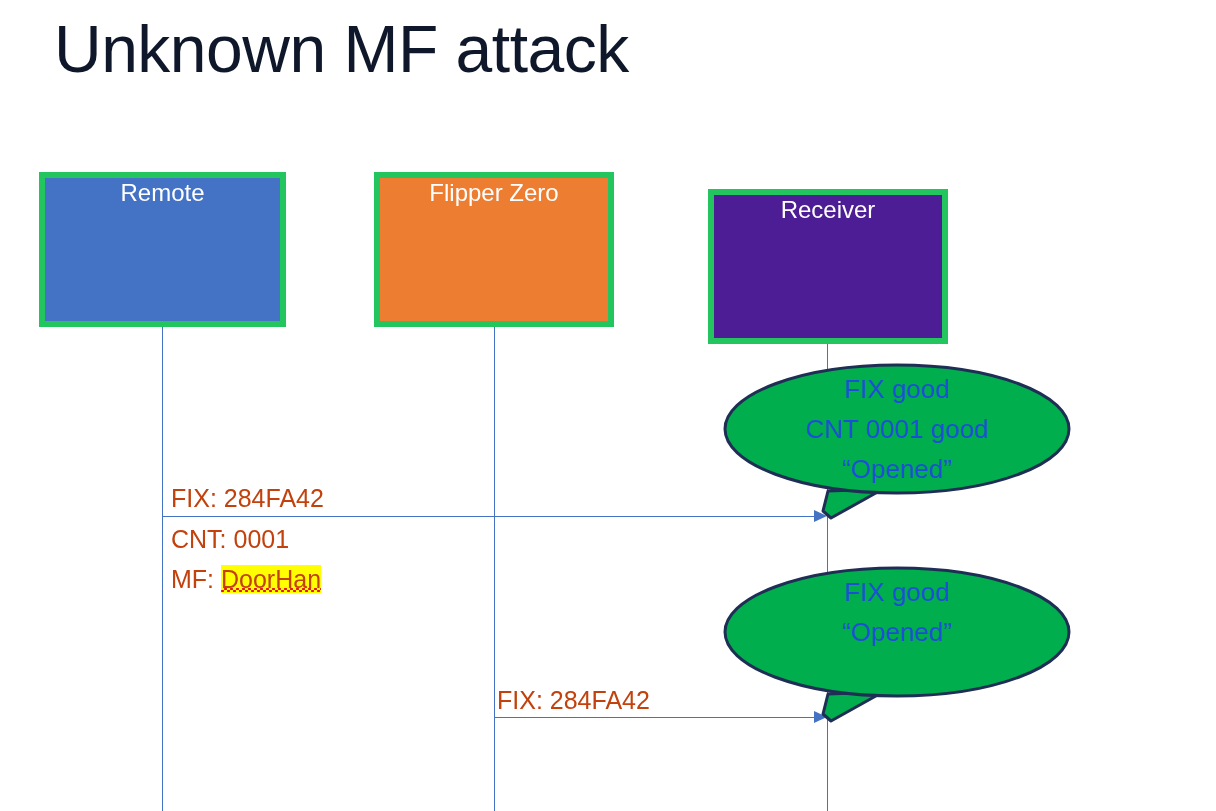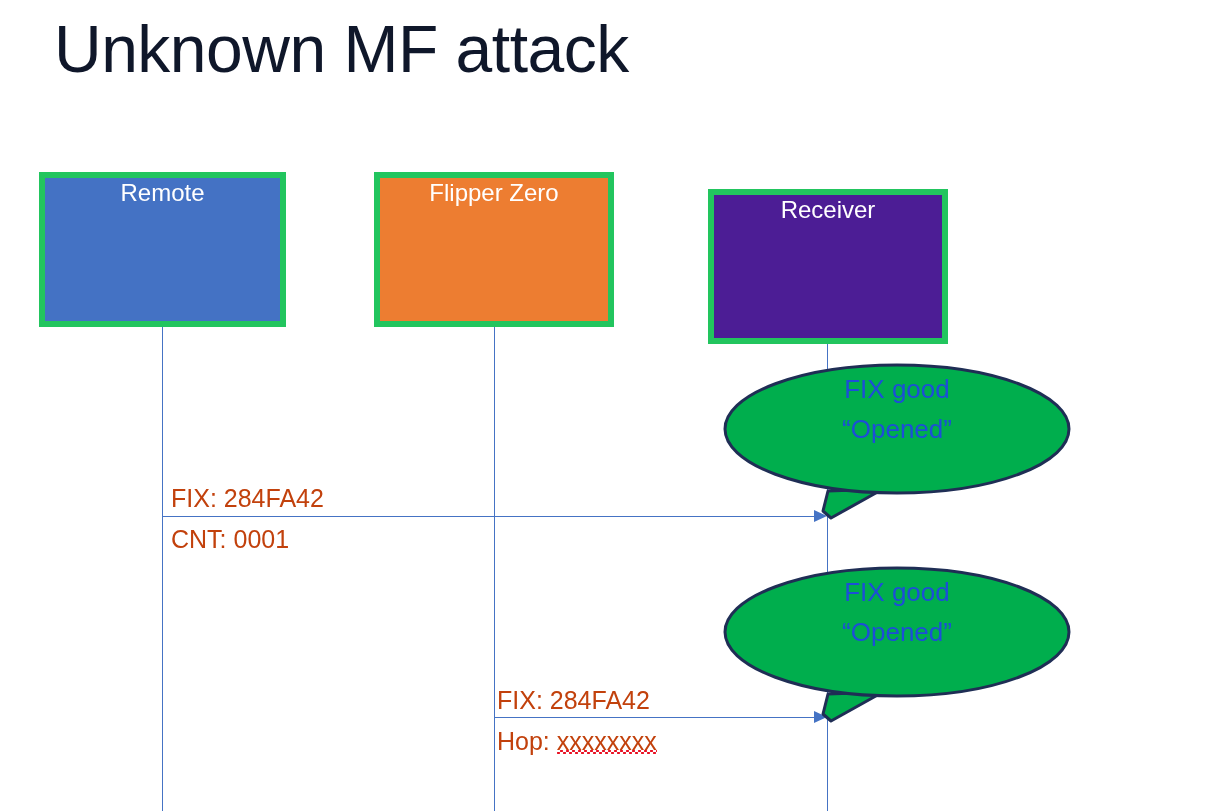--- a/index.html
+++ b/index.html
@@ -154,40 +154,41 @@
   <div class="arrow-head" style="left:814px; top:510px;"></div>
 
   <div class="msg-text" style="left:171px; top:478px;">
     <span>FIX:</span>
     <span>284FA42</span>
   </div>
   <div class="msg-text" style="left:171px; top:519px;">
     <span>CNT:</span>
     <span>0001</span>
   </div>
+  <div class="msg-text" style="left:171px; top:559px;">
+    <span>MF:</span>
+    <span class="hl squiggle">DoorHan</span>
+  </div>
 
   <div class="arrow-line" style="left:494px; top:717px; width:321px;"></div>
   <div class="arrow-head" style="left:814px; top:711px;"></div>
 
   <div class="msg-text" style="left:497px; top:680px;">
     <span>FIX:</span>
     <span>284FA42</span>
-  </div>
-  <div class="msg-text" style="left:497px; top:721px;">
-    <span>Hop:</span>
-    <span class="squiggle">xxxxxxxx</span>
   </div>
 
   <div class="bubble" id="bubble-1">
     <svg width="348" height="158" viewBox="0 0 348 158">
       <path d="M 105 128 L 100 148 L 108 155 L 160 126 Z" fill="#00AE4D" stroke="#1F2E55" stroke-width="3" stroke-linejoin="round"></path>
       <ellipse cx="174" cy="66" rx="172" ry="64" fill="#00AE4D" stroke="#1F2E55" stroke-width="3"></ellipse>
     </svg>
     <div class="bubble-text">
       <div>FIX good</div>
+      <div>CNT 0001 good</div>
       <div>“Opened”</div>
     </div>
   </div>
 
   <div class="bubble" id="bubble-2">
     <svg width="348" height="158" viewBox="0 0 348 158">
       <path d="M 105 128 L 100 148 L 108 155 L 160 126 Z" fill="#00AE4D" stroke="#1F2E55" stroke-width="3" stroke-linejoin="round"></path>
       <ellipse cx="174" cy="66" rx="172" ry="64" fill="#00AE4D" stroke="#1F2E55" stroke-width="3"></ellipse>
     </svg>
     <div class="bubble-text">

